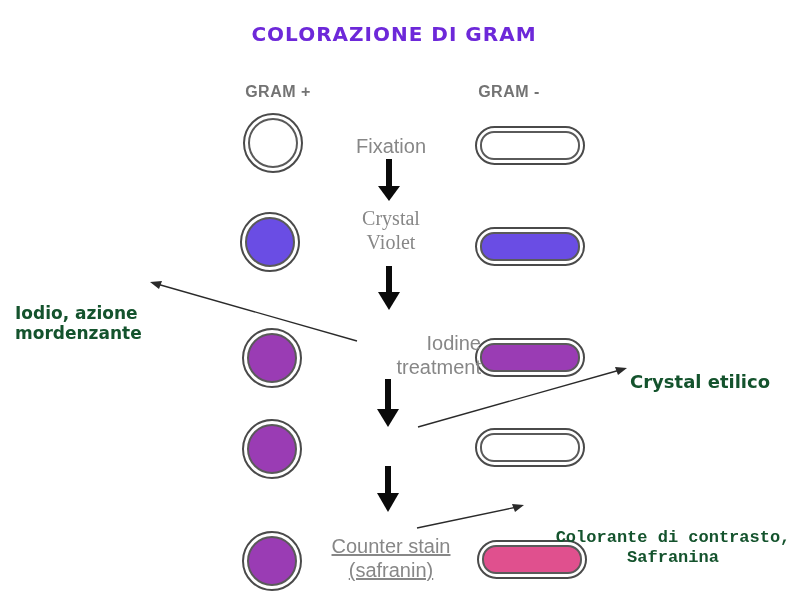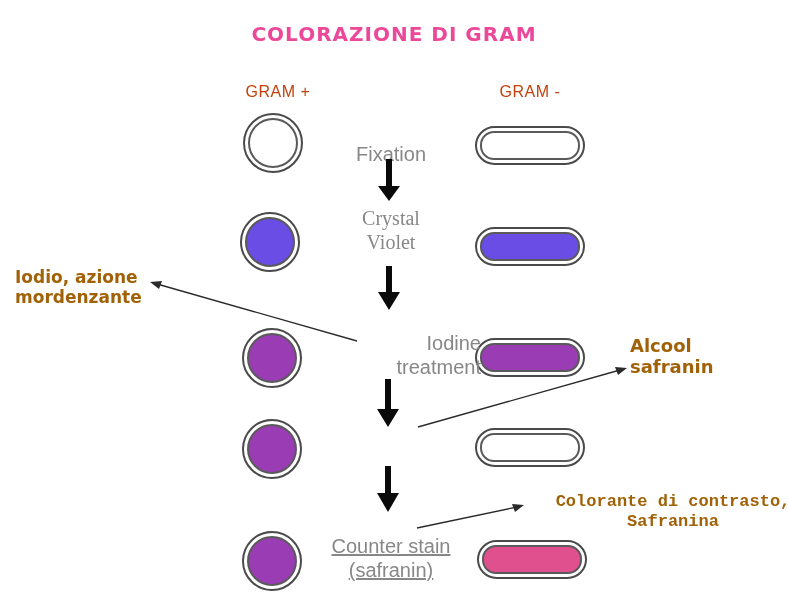--- a/index.html
+++ b/index.html
@@ -11,35 +11,35 @@
     overflow: hidden;
     font-family: "DejaVu Sans", sans-serif;
   }
   .title {
     position: absolute;
     left: 0; top: 22px; width: 788px;
     text-align: center;
     font-size: 20px;
     font-weight: 600;
     letter-spacing: 1px;
-    color: #ec4899;
+    color: #6d28d9;
   }
   .col-header {
     position: absolute;
     top: 83px;
     width: 100px;
     text-align: center;
     font-family: "Liberation Sans", sans-serif;
     font-size: 16px;
-    font-weight: normal;
+    font-weight: bold;
     letter-spacing: 0.5px;
-    color: #c2410c;
+    color: #737373;
   }
   .col-header.pos { left: 228px; }
-  .col-header.neg { left: 480px; }
+  .col-header.neg { left: 459px; }
 
   .cell { position: absolute; box-sizing: border-box; }
   .circle {
     width: 60px; height: 60px;
     border: 2px solid #4a4a4a;
     border-radius: 50%;
     padding: 3px;
   }
   .circle .cell-inner {
     width: 100%; height: 100%;
@@ -68,23 +68,24 @@
     font-family: "Liberation Sans", sans-serif;
     font-size: 20px;
     line-height: 1.2;
     color: #878787;
     white-space: pre-line;
   }
   .note {
     font-size: 17px;
     font-weight: 600;
     line-height: 1.15;
-    color: #a16207;
+    color: #14532d;
     white-space: pre-line;
     position: absolute;
+    margin-top: 36px;
   }
   .note.iodine { left: 15px; top: 268px; width: 150px; text-align: left; }
   .note.alcohol { left: 630px; top: 336px; width: 150px; text-align: left; font-size: 18px; }
   .note.safranin { left: 548px; top: 492px; width: 250px; text-align: center; font-family: Liberation Mono, monospace; }
 
   .arrow-layer {
     position: absolute; left: 0; top: 0;
     width: 788px; height: 608px;
     pointer-events: none;
   }
@@ -124,31 +125,31 @@
   <div class="cell pill" style="left:475px; top:338px;">
     <div class="cell-inner" style="background-color: rgb(154, 60, 180);"></div>
   </div>
   <div class="cell pill" style="left:475px; top:428px;">
     <div class="cell-inner" style="background-color: rgb(255, 255, 255);"></div>
   </div>
   <div class="cell pill" style="left:477px; top:540px;">
     <div class="cell-inner" style="background-color: rgb(224, 80, 142);"></div>
   </div>
 
-  <div class="step" style="top:134px;margin-top:8px;">Fixation</div>
+  <div class="step" style="top:134px;">Fixation</div>
   <div class="step" style="top:206px;font-family:Liberation Serif, serif;">Crystal
 Violet</div>
   <div class="step" style="top:331px;text-align:right;">Iodine
 treatment</div>
   <div class="step" style="top:534px;text-decoration:underline;">Counter stain
 (safranin)</div>
 
   <div class="note iodine">Iodio, azione
 mordenzante</div>
-  <div class="note alcohol">Alcool safranin</div>
+  <div class="note alcohol">Crystal etilico</div>
   <div class="note safranin">Colorante di contrasto,
 Safranina</div>
 
   <svg class="arrow-layer" viewBox="0 0 788 608" xmlns="http://www.w3.org/2000/svg">
 
     <g>
       <line x1="389" y1="159" x2="389" y2="187" stroke="#0a0a0a" stroke-width="6"></line>
       <polygon points="378,186 400,186 389,201" fill="#0a0a0a"></polygon>
     </g>
     <g>

